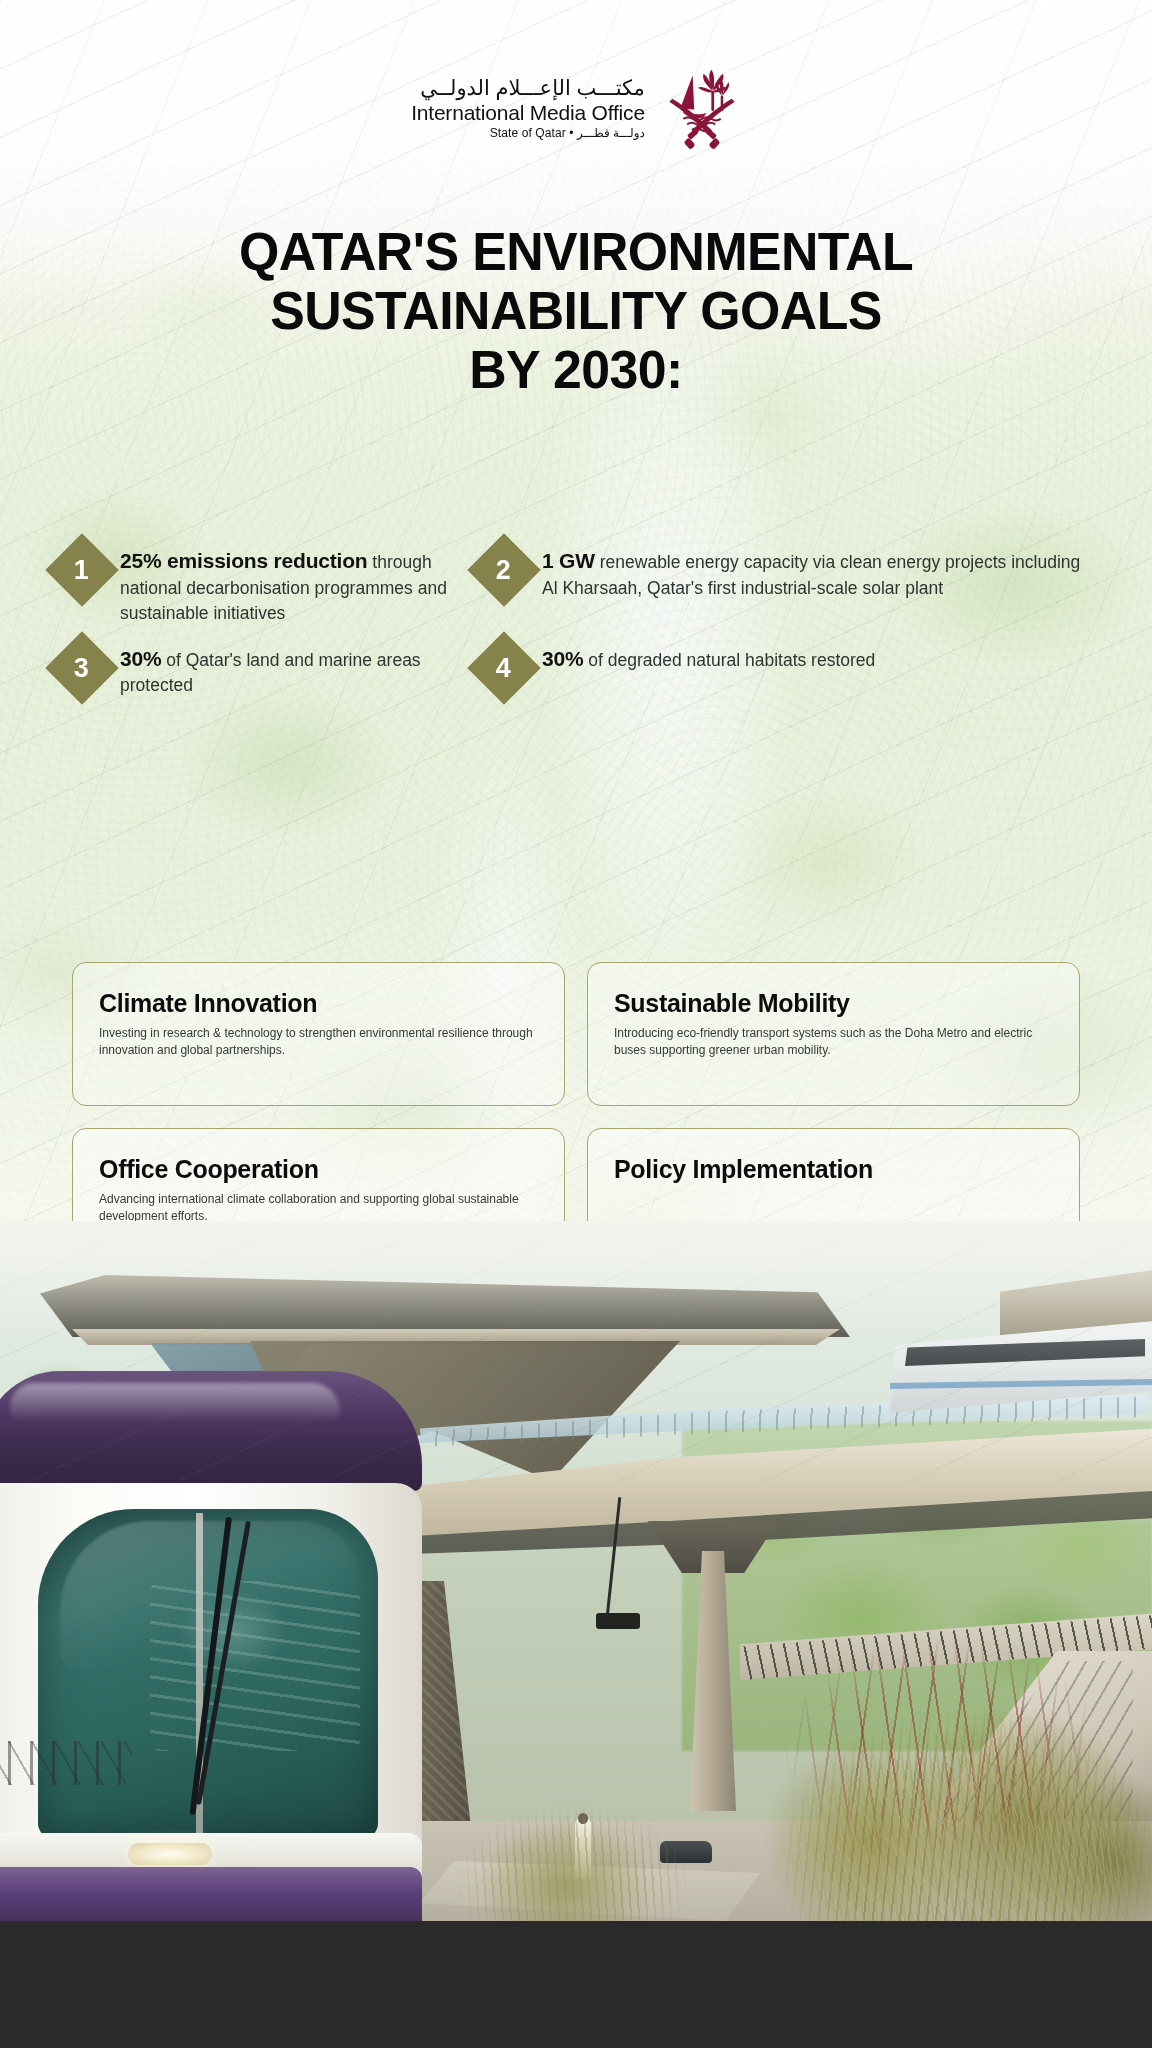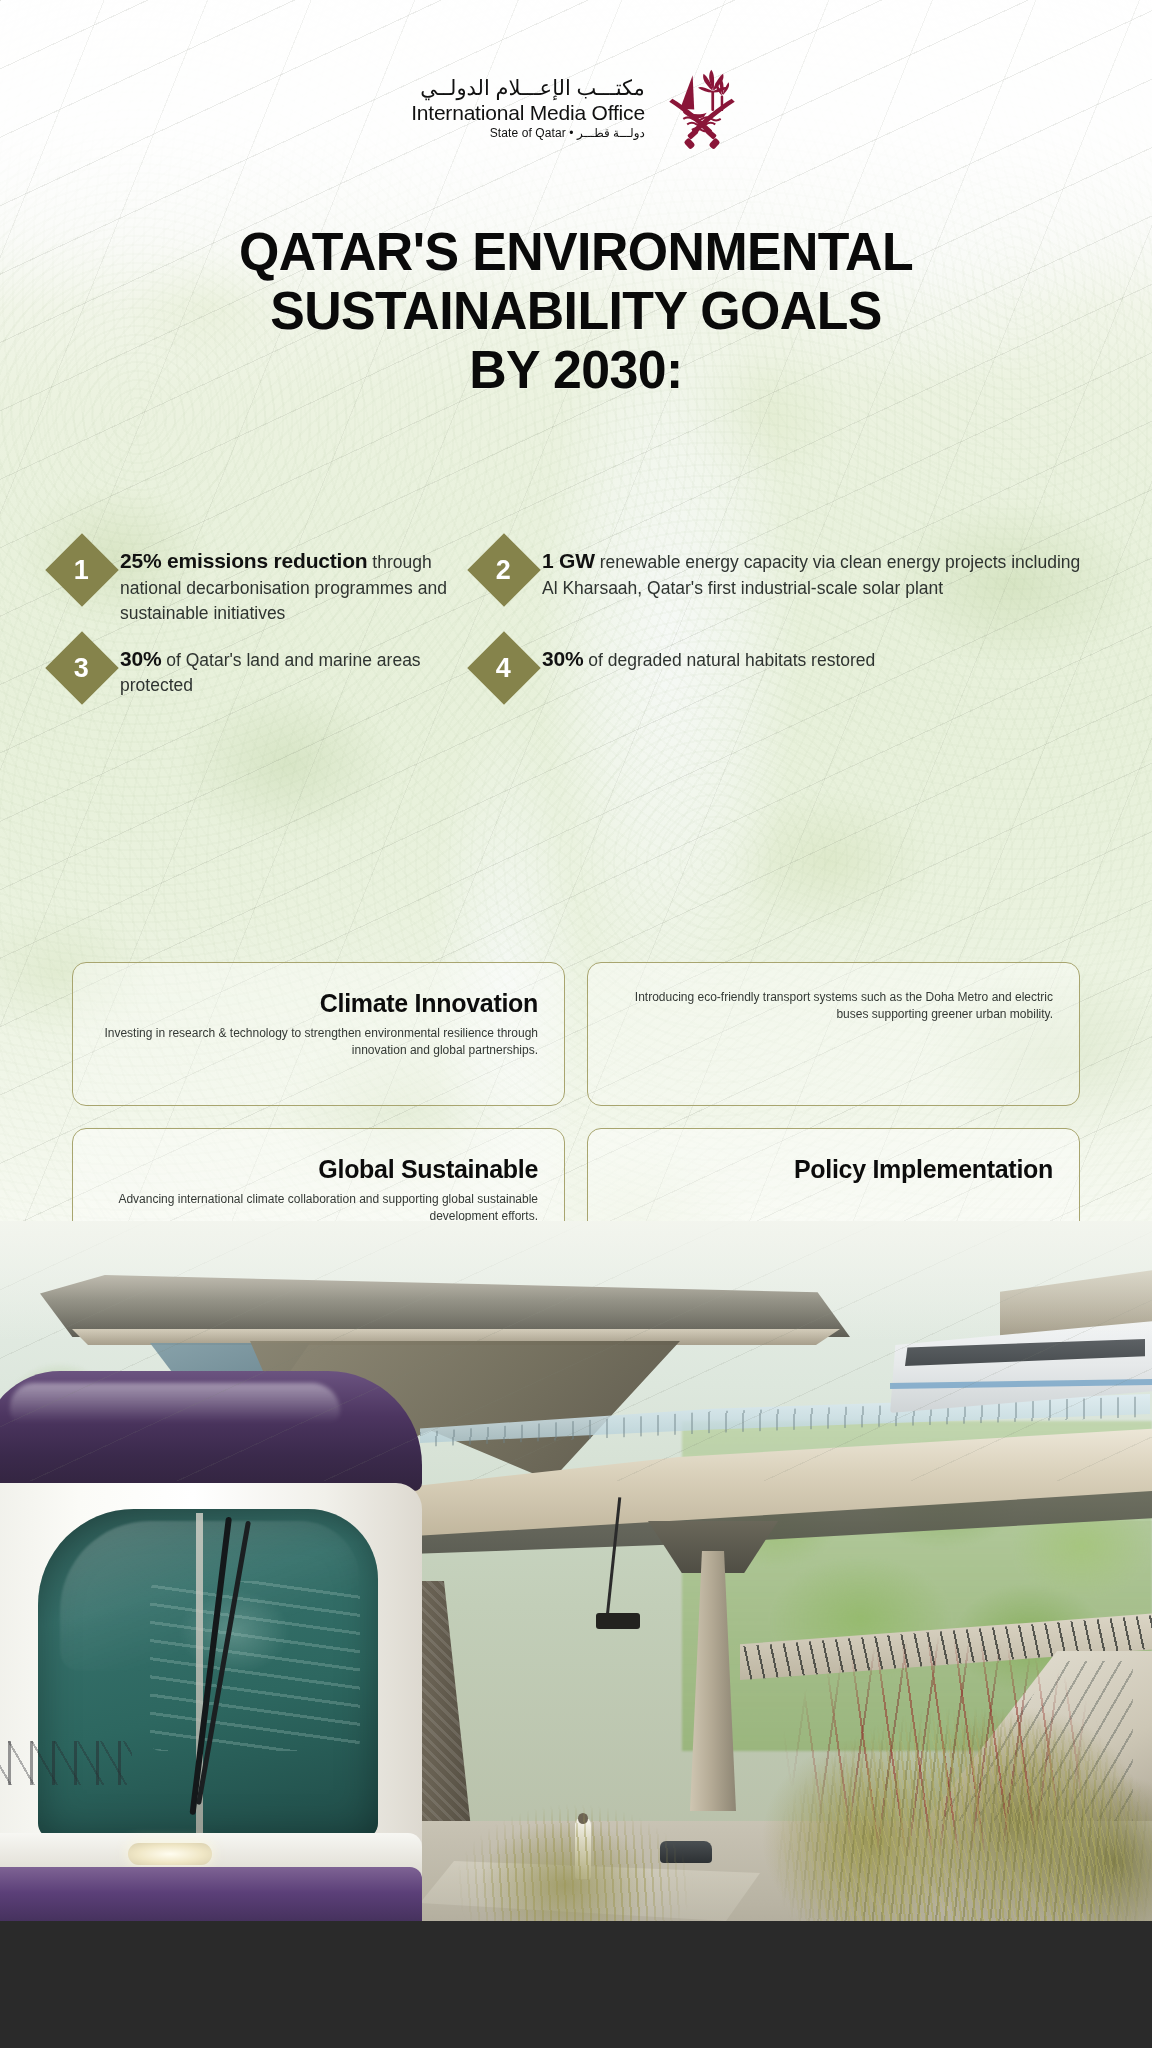--- a/index.html
+++ b/index.html
@@ -149,21 +149,20 @@
   .cards{
     position:absolute; top:962px; left:72px; width:1008px;
     display:grid; grid-template-columns:1fr 1fr; gap:22px;
   }
   .card{
     border:1.3px solid #a8a56f;
     border-radius:14px;
     background:linear-gradient(180deg, rgba(255,255,255,.40), rgba(255,255,255,.22));
     padding:26px 26px 24px 26px;
     min-height:144px;
-    text-align:right;
   }
   .card h3{
     font-size:25px; font-weight:bold; color:#0c0c0c;
     letter-spacing:-.3px; margin-bottom:7px;
   }
   .card p{ font-size:12px; line-height:1.42; color:#343935; }
 
   
   .photo{
     position:absolute; left:0; right:0; bottom:0; height:700px;
@@ -448,24 +447,25 @@
 
   </div>
 
 
   <div class="cards">
     <div class="card">
       <h3>Climate Innovation</h3>
       <p>Investing in research &amp; technology to strengthen environmental resilience through innovation and global partnerships.</p>
     </div>
     <div class="card">
+      <h3>Sustainable Mobility</h3>
       <p>Introducing eco-friendly transport systems such as the Doha Metro and electric buses supporting greener urban mobility.</p>
     </div>
     <div class="card">
-      <h3>Global Sustainable</h3>
+      <h3>Office Cooperation</h3>
       <p>Advancing international climate collaboration and supporting global sustainable development efforts.</p>
     </div>
     <div class="card">
       <h3>Policy Implementation</h3>
     </div>
   </div>
 
   <div class="photo">
     <div class="ph sky"></div>
     <div class="ph trees-l"></div>

